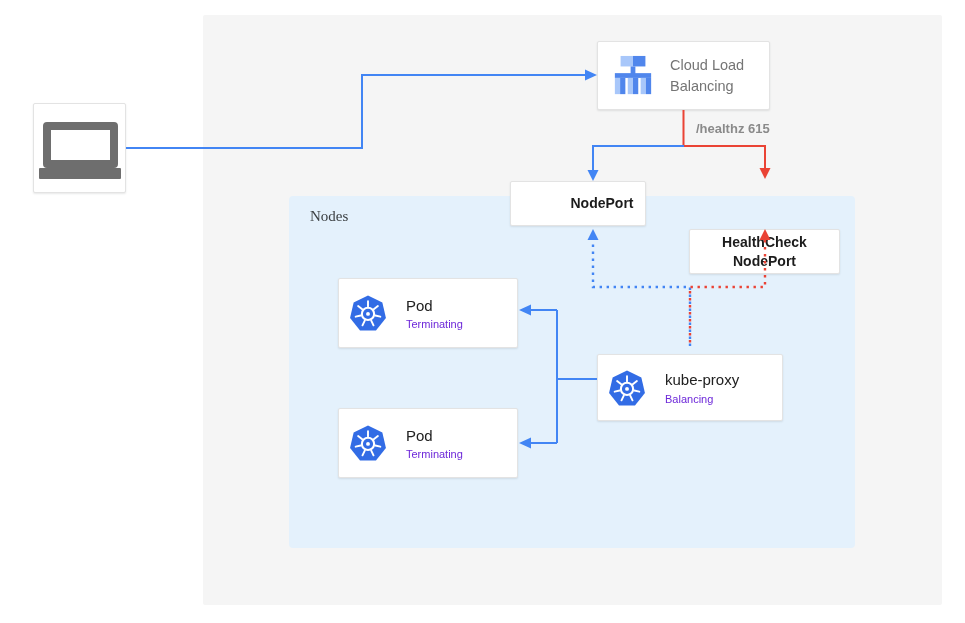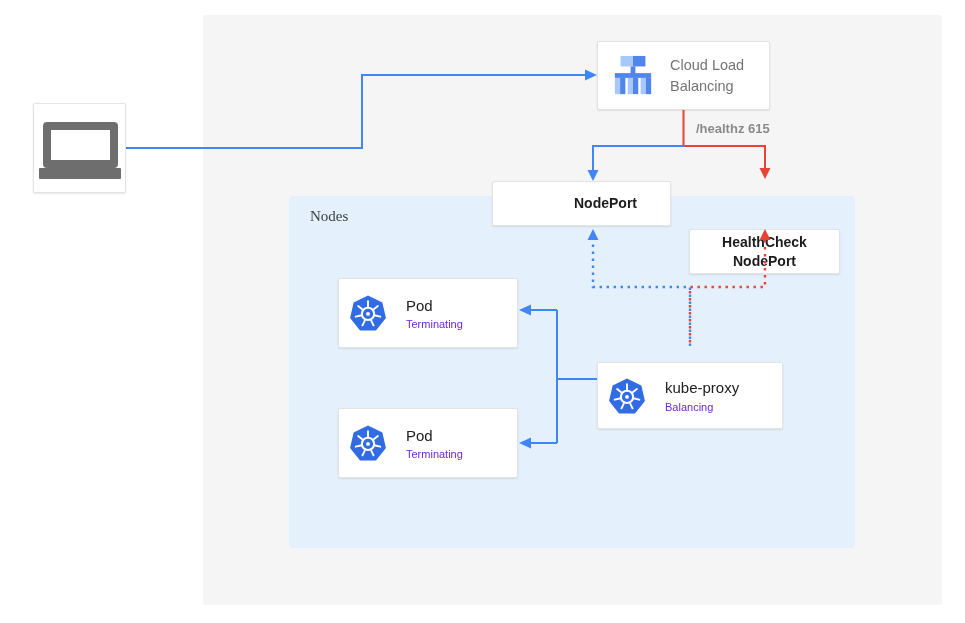--- a/index.html
+++ b/index.html
@@ -16,27 +16,27 @@
   .nodes-title{position:absolute;left:21px;top:12px;font-size:15px;color:#3c4043;font-family:Liberation Serif, serif;}
   .box{position:absolute;background:#fff;border:1px solid var(--box-border);border-radius:2px;
        box-shadow:0 1px 2px rgba(60,64,67,.12);}
   .client-box{left:33px;top:103px;width:93px;height:90px;}
   .laptop-screen{position:absolute;left:9px;top:18px;width:75px;height:46px;border:8px solid var(--icon-gray);border-radius:4px;background:#fff;}
   .laptop-base{position:absolute;left:5px;top:64px;width:82px;height:11px;background:var(--icon-gray);border-radius:1px;}
   .clb-box{left:597px;top:41px;width:173px;height:69px;display:flex;align-items:center;padding-left:12px;gap:14px;}
   .clb-label{font-size:14.5px;line-height:1.4;color:var(--text-secondary);width:96px;}
   .port-box{display:flex;align-items:center;justify-content:center;text-align:center;
             font-size:14px;font-weight:bold;color:#1c1c1c;line-height:1.3;}
-  .nodeport-box{left:492px;top:181px;width:179px;height:45px;padding-left:48px;}
+  .nodeport-box{left:510px;top:181px;width:136px;height:45px;padding-left:48px;}
   .hc-box{left:689px;top:181px;width:151px;height:45px;margin-top:48px;}
   .hc-box .port-label{width:110px;}
   .entity-box{display:flex;align-items:center;padding-left:8px;gap:17px;}
   .pod1-box{left:338px;top:278px;width:180px;height:70px;}
   .pod2-box{left:338px;top:408px;width:180px;height:70px;}
-  .kproxy-box{left:597px;top:362px;width:186px;height:67px;}
+  .kproxy-box{left:597px;top:354px;width:186px;height:67px;}
   .entity-title{font-size:15px;color:var(--text-primary);line-height:1.5;}
   .entity-sub{font-size:11px;color:#6d28d9;line-height:1.3;}
   .healthz{position:absolute;left:696px;top:121px;font-size:13px;font-weight:bold;color:#8a8a8a;}
   svg.overlay{position:absolute;left:0;top:0;pointer-events:none;}
   .st-blue{stroke:var(--blue);} .st-red{stroke:var(--red);}
   .fl-blue{fill:var(--blue);} .fl-red{fill:var(--red);}
   .conn{fill:none;stroke-width:2px;}
   .dotted{fill:none;stroke-width:2.4px;stroke-dasharray:2.4 4.6;}
   .dot-off{stroke-dashoffset:3.5px;}
 </style>

